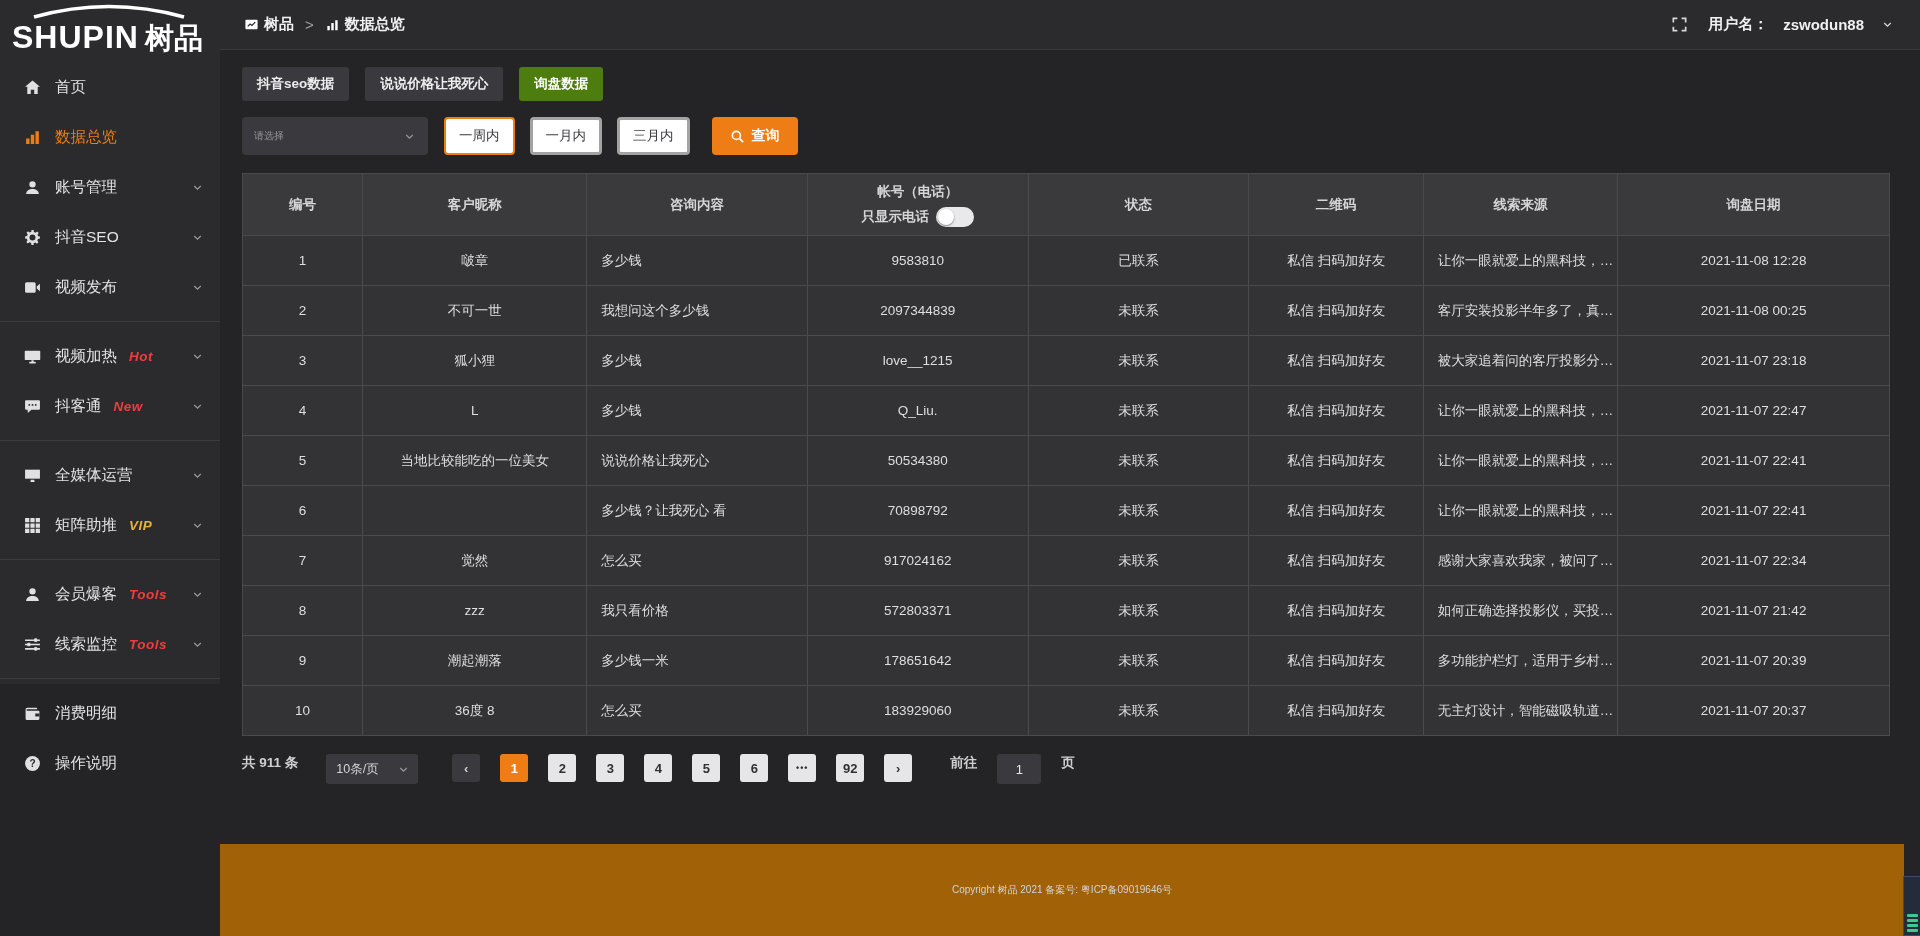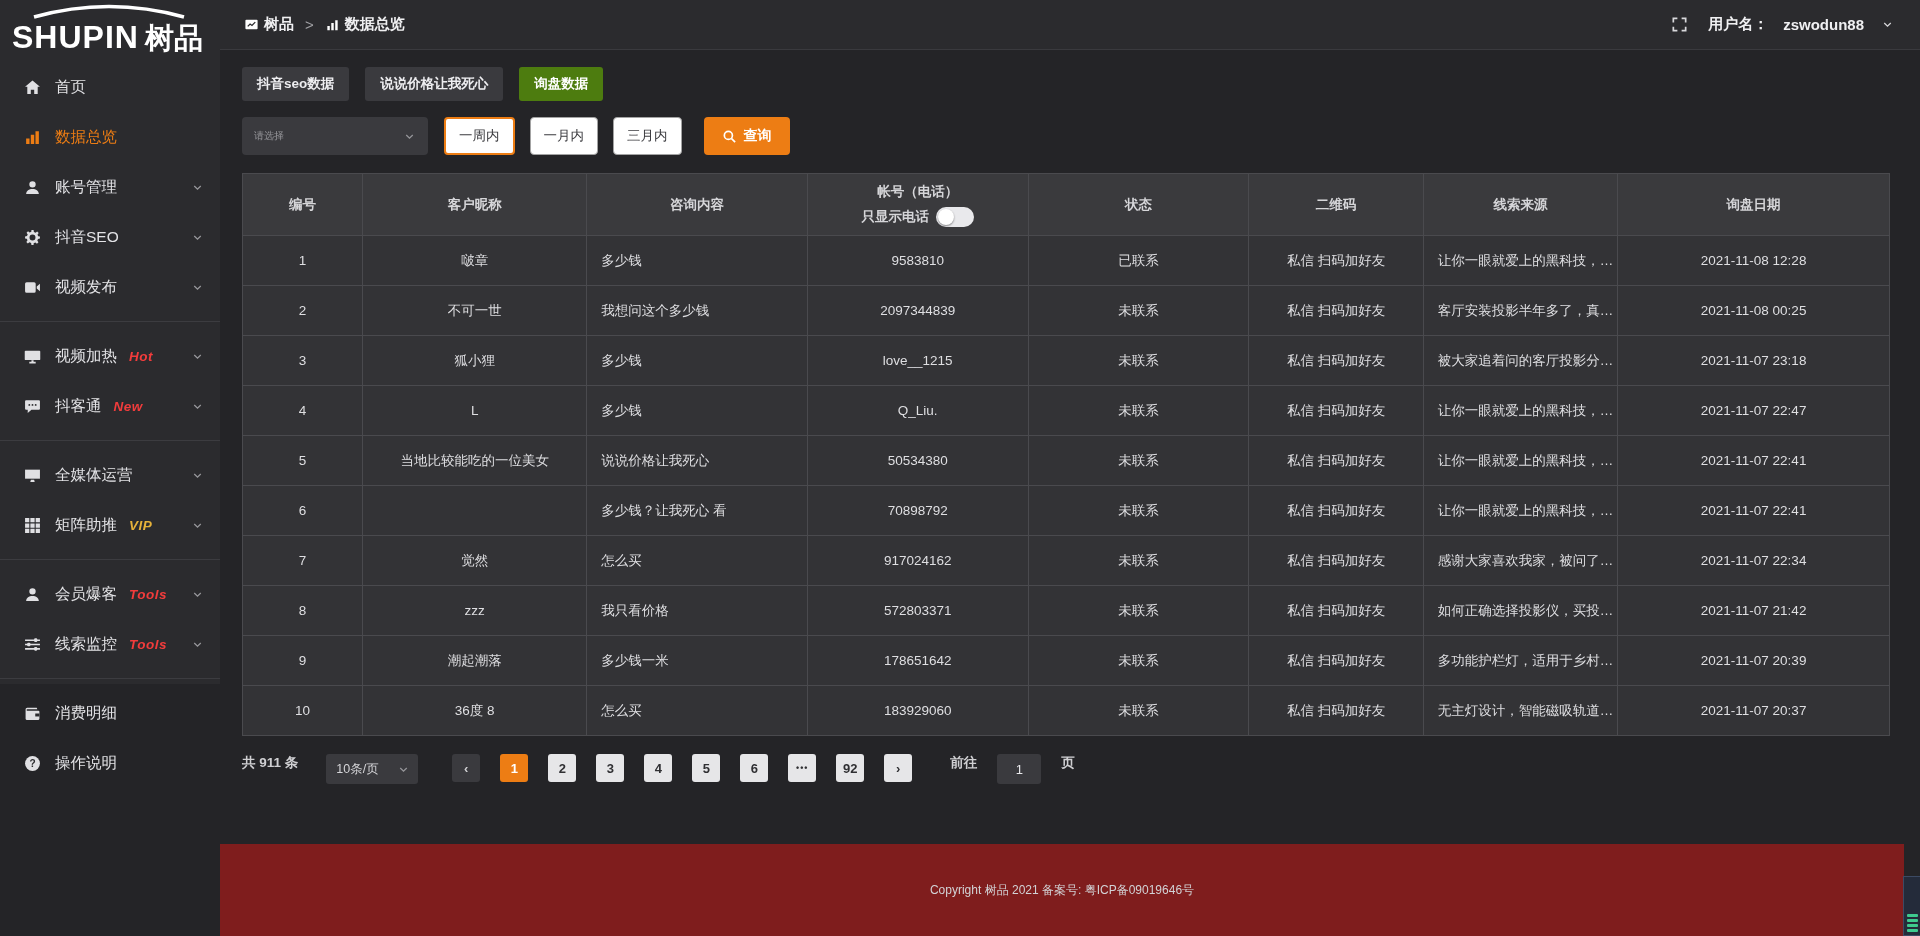--- a/index.html
+++ b/index.html
@@ -36,21 +36,21 @@
   .user-entry { display:flex; align-items:center; gap:15px; font-size:15px; font-weight:bold; color:#f0f0f2; cursor:pointer; }
   .user-entry .si-chevron { margin-left:2px; color:#d8d8db; }
   
   .content { position:absolute; left:220px; top:51px; right:0; bottom:92px; padding:16px 30px 0 22px; }
   .tabs-row { display:flex; gap:16px; }
   .tab-btn { height:34px; padding:0 15px; background:#3a3a3e; color:#ededf0; border:none; border-radius:3px; font-size:13.5px; font-family:inherit; font-weight:bold; cursor:pointer; }
   .tab-btn.active { background:#4d7c0f; color:#fff; }
   .filter-row { display:flex; align-items:center; margin-top:16px; }
   .select-box { width:186px; height:38px; background:#3a3a3e; border-radius:4px; display:flex; align-items:center; padding:0 12px; font-size:10px; color:#96969a; cursor:pointer; }
   .select-box .si-chevron { color:#96969a; }
-  .period-btn { height:38px; min-width:64px; padding:0 13px; margin-left:15px; background:#fff; color:#3a3a3e; border:1px solid #a3a3a3; border-radius:4px; font-size:13.5px; font-family:inherit; cursor:pointer; }
+  .period-btn { height:38px; min-width:64px; padding:0 13px; margin-left:15px; background:#fff; color:#3a3a3e; border:3px solid #a3a3a3; border-radius:4px; font-size:13.5px; font-family:inherit; cursor:pointer; }
   .period-btn.active { border:2px solid #ed7d14; }
   .period-btn:first-of-type { margin-left:16px; }
   .search-btn { height:38px; padding:0 18px; margin-left:22px; background:#ed7d14; color:#fff; border:none; border-radius:4px; font-size:14px; font-weight:bold; font-family:inherit; display:flex; align-items:center; gap:7px; cursor:pointer; }
   
   .data-table { width:100%; border-collapse:collapse; margin-top:18px; table-layout:fixed; }
   .data-table th, .data-table td { border:1px solid #4a4a4e; font-size:13.5px; overflow:hidden; white-space:nowrap; text-overflow:ellipsis; }
   .data-table thead th { height:62px; background:#3a3a3d; color:#d6d6d9; font-weight:bold; text-align:center; }
   .data-table tbody td { height:50px; background:#333336; color:#dfdfe2; }
   .c-center { text-align:center; }
   .c-left { text-align:left; padding-left:14px; }
@@ -66,21 +66,21 @@
   .pg-size { height:30px; min-width:92px; background:#3a3a3e; border-radius:3px; display:flex; align-items:center; justify-content:space-between; padding:0 8px 0 10px; font-size:12.5px; color:#d5d5d8; cursor:pointer; gap:6px; margin-right:14px; }
   .pg-size .si-chevron { color:#96969a; }
   .pg-btn { min-width:28px; height:28px; padding:0 6px; border:none; border-radius:3px; background:#e6e6e8; color:#303033; font-size:13px; font-weight:bold; font-family:inherit; cursor:pointer; }
   .pg-btn.dark { background:#3a3a3e; color:#cfcfd2; }
   .pg-btn.active { background:#ed7d14; color:#fff; }
   .pg-btn.ellipsis { font-size:9px; letter-spacing:1px; }
   .pg-goto-label { margin-left:18px; font-weight:bold; }
   .pg-input { width:44px; height:30px; background:#3a3a3e; border:none; border-radius:3px; color:#e8e8eb; text-align:center; font-size:13px; font-family:inherit; }
   .pg-goto-suffix { font-weight:bold; }
   
-  .footer { position:absolute; left:220px; right:16px; bottom:0; height:92px; background:#7f1d1d; display:flex; align-items:center; justify-content:center; font-size:12px; color:#d2d2d5; }
+  .footer { position:absolute; left:220px; right:16px; bottom:0; height:92px; background:#a16207; display:flex; align-items:center; justify-content:center; font-size:10px; color:#d2d2d5; }
   
   .floating-widget { position:absolute; right:0; bottom:0; width:17px; height:60px; background:#242b3a; border:1px solid #3c4a63; border-right:none; display:flex; flex-direction:column; justify-content:flex-end; align-items:center; padding-bottom:3px; gap:2px; cursor:pointer; z-index:5; }
   .fw-bar { width:11px; height:3px; background:#3ec98e; border-radius:1px; }
 </style>
 </head>
 <body>
 
 <aside class="sidebar">
   <div class="logo">
     <svg width="196" height="50" viewBox="0 0 196 50">

